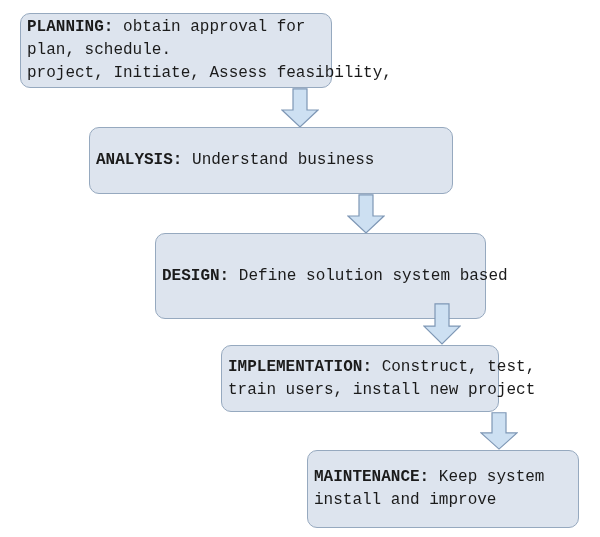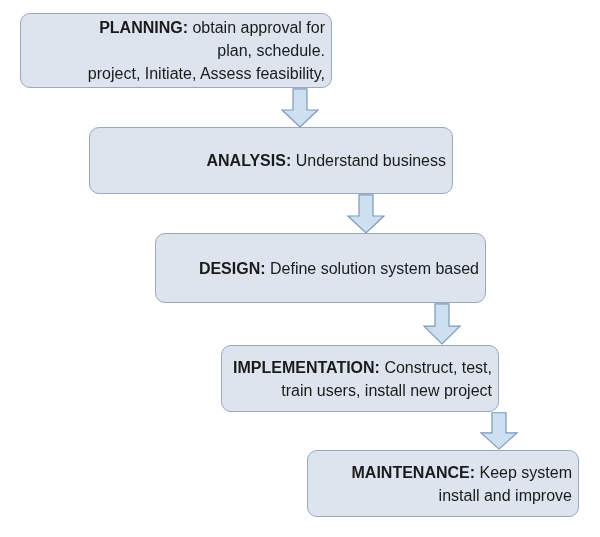--- a/index.html
+++ b/index.html
@@ -21,43 +21,44 @@
     color:var(--text);
     overflow:hidden;
   }
   .stage{
     position:absolute;
     background:var(--box-fill);
     border:1.5px solid var(--box-border);
     border-radius:10px;
     display:flex;
     flex-direction:column;
-    align-items:flex-end;
+    align-items:flex-start;
     justify-content:center;
     text-align:center;
     font-size:16px;
     line-height:23px;
     padding:2px 6px;
+    font-family:Liberation Mono, monospace;
   }
   .stage .line{white-space:nowrap;}
   .stage b{font-weight:bold;}
   .connector{position:absolute;}
   .connector svg{display:block;}
   .connector polygon{
     fill:var(--arrow-fill);
     stroke:var(--arrow-border);
     stroke-width:1.2;
     stroke-linejoin:miter;
   }
   
   #box-planning      {left:20px;  top:13px;  width:312px; height:75px;}
   #box-analysis      {left:89px;  top:127px; width:364px; height:67px;}
-  #box-design        {left:155px; top:233px; width:331px; height:70px;}
+  #box-design        {left:155px; top:233px; width:331px; height:86px;}
   #box-implementation{left:221px; top:345px; width:278px; height:67px;}
-  #box-maintenance   {left:307px; top:450px; width:272px; height:67px;}
+  #box-maintenance   {left:307px; top:450px; width:272px; height:78px;}
   #conn-1{left:281px; top:88px;  width:38px; height:40px;}
   #conn-2{left:347px; top:194px; width:38px; height:40px;}
   #conn-3{left:423px; top:303px; width:38px; height:42px;}
   #conn-4{left:480px; top:412px; width:38px; height:38px;}
   #conn-3 svg,#conn-4 svg{height:100%;}
 </style>
 </head>
 <body>
 
 <div class="canvas">

